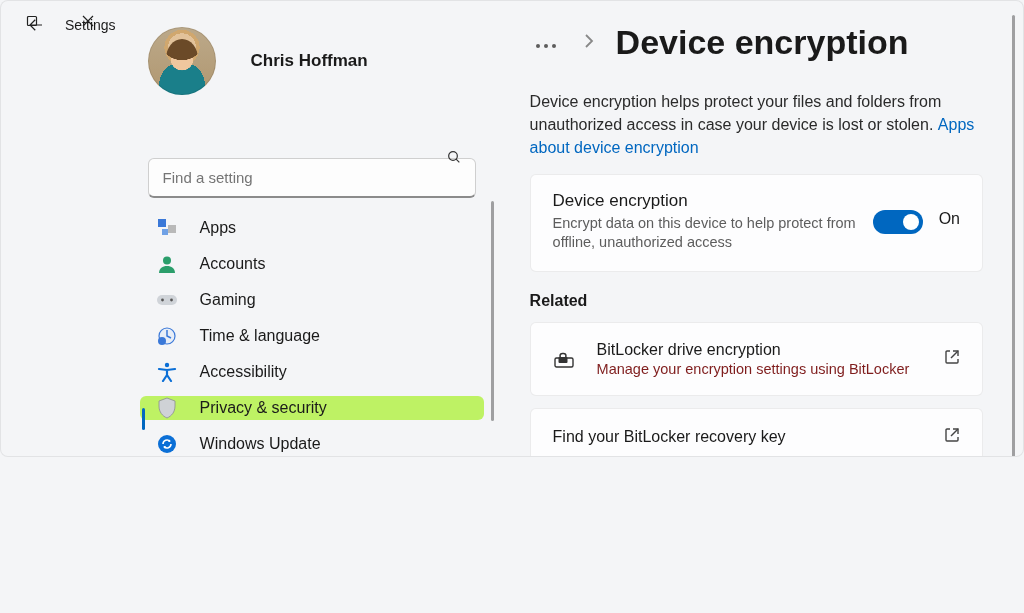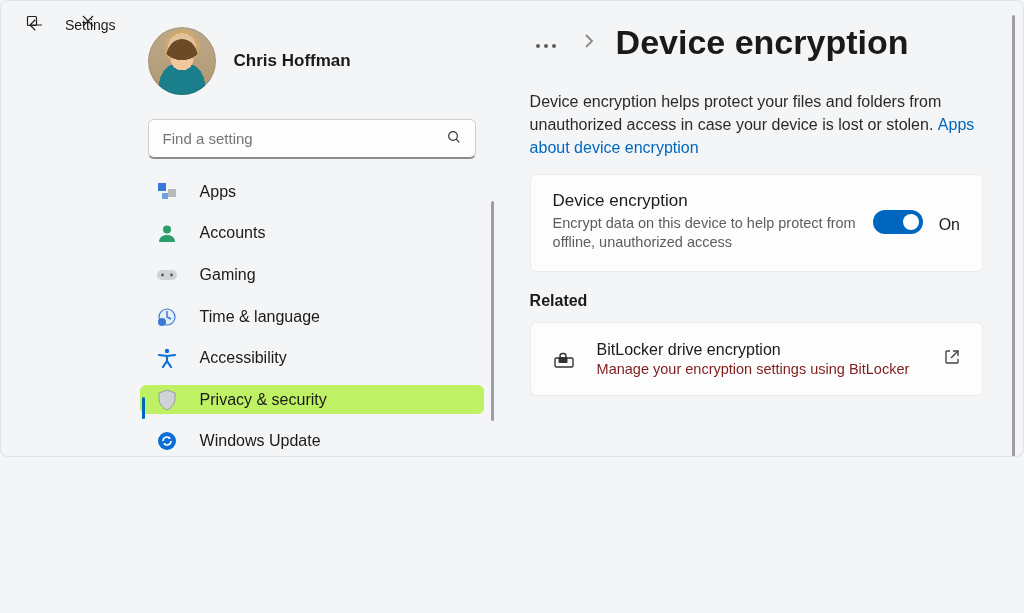--- a/index.html
+++ b/index.html
@@ -83,35 +83,37 @@
       left:50%; top:18%;
       transform:translateX(-50%);
       width:32px; height:40px;
       background: radial-gradient(ellipse 36px 28px at 50% 16%, #6b4a28 0 52%, transparent 53%),
                   radial-gradient(circle at 50% 50%, #f0c79e 0 44%, transparent 45%);
       border-radius:50% 50% 45% 45%;
     }
     .user-name {
       font-size: 17px;
       font-weight: 600;
+      margin-left: 17px;
     }
     .search-wrap {
       position:relative;
       margin: 0 8px 18px 8px;
     }
     .search-input {
       width: 100%;
       height: 40px;
       border: 1px solid rgba(0,0,0,0.18);
       border-bottom: 2px solid rgba(0,0,0,0.45);
       border-radius: 6px;
       background: #fdfdfd;
       font-size: 15px;
       padding: 0 42px 0 14px;
       outline:none;
+      margin-top:39px;
     }
     .search-icon {
       position:absolute;
       right: 14px; top: 50%;
       transform: translateY(-50%);
       color:#333;
     }
     .nav {
       display:flex; flex-direction:column;
       gap: 12px;
@@ -197,21 +199,21 @@
       border: 1px solid rgba(0,0,0,0.07);
       border-radius: 6px;
       padding: 16px 22px 18px 22px;
       margin-top: 14px;
       display:flex;
       align-items:center;
     }
     .card .card-text { flex:1; }
     .card-title { font-size: 17px; color:#1a1a1a; }
     .card-sub { font-size: 14.5px; color:#5d5d5d; margin-top:3px; line-height:1.35; max-width: 360px;}
-    .toggle-wrap { display:flex; align-items:flex-end; gap: 16px; }
+    .toggle-wrap { display:flex; align-items:flex-start; gap: 16px; }
     .toggle {
       width: 50px; height: 24px;
       border-radius: 12px;
       background: #0067c0;
       position:relative;
       cursor:pointer;
     }
     .toggle::after {
       content:"";
       position:absolute;
@@ -437,18 +439,30 @@
         </div>
         <span class="open-ext">
           <svg width="16" height="16" viewBox="0 0 16 16" fill="none" stroke="#444" stroke-width="1.4">
               <path d="M6 2H3a1 1 0 0 0-1 1v10a1 1 0 0 0 1 1h10a1 1 0 0 0 1-1v-3"></path>
               <path d="M9 2h5v5"></path>
               <path d="M14 2L7 9"></path>
             </svg>
         </span>
       </div>
 
+      <div class="row-card">
+        <div class="row-text" style="padding-left:0">
+          <div class="row-title">Find your BitLocker recovery key</div>
+        </div>
+        <span class="open-ext">
+          <svg width="16" height="16" viewBox="0 0 16 16" fill="none" stroke="#444" stroke-width="1.4">
+              <path d="M6 2H3a1 1 0 0 0-1 1v10a1 1 0 0 0 1 1h10a1 1 0 0 0 1-1v-3"></path>
+              <path d="M9 2h5v5"></path>
+              <path d="M14 2L7 9"></path>
+            </svg>
+        </span>
+      </div>
 
       <div class="content-scrollbar"></div>
     </div>
   </div>
 
 </div>
 
 </body></html>

